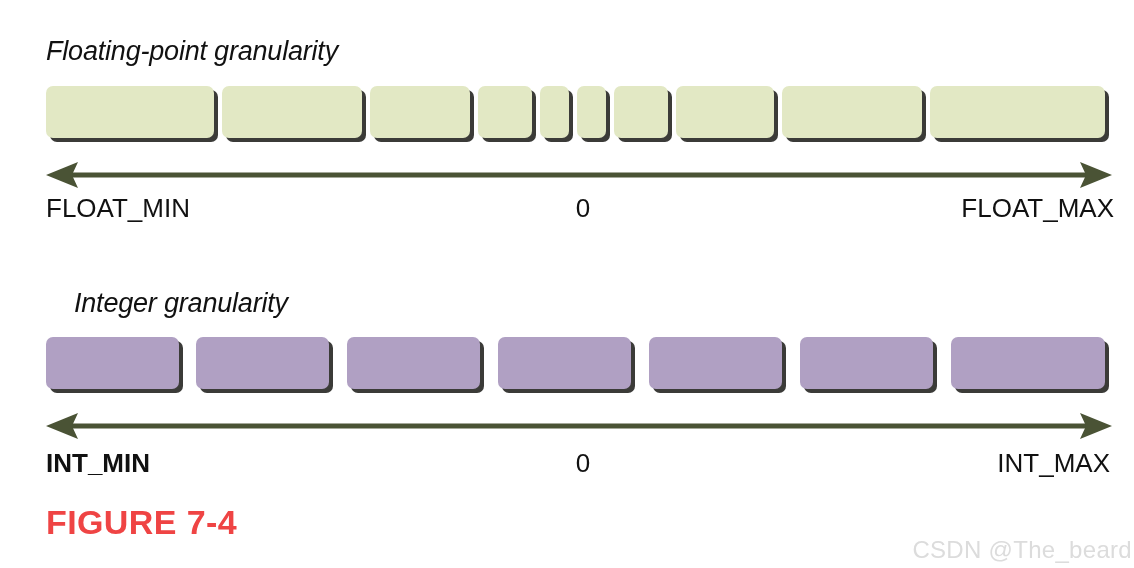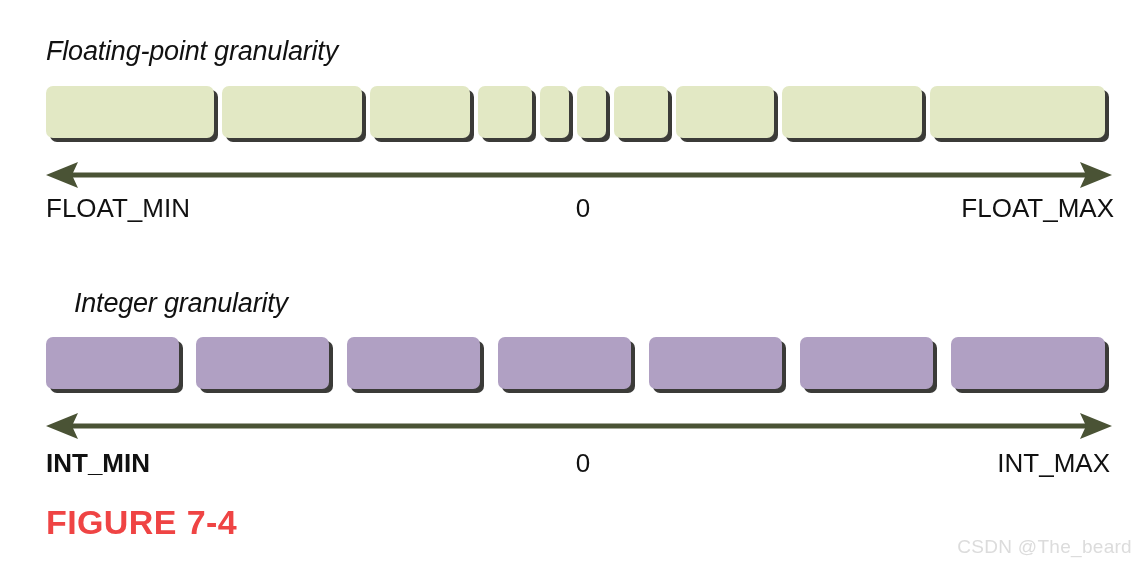--- a/index.html
+++ b/index.html
@@ -97,21 +97,21 @@
     color: #ef4444;
     white-space: nowrap;
   }
 
   
   .watermark {
     position: absolute;
     right: 18px;
     top: 536px;
     font-family: "Liberation Sans", sans-serif;
-    font-size: 19px;
+    font-size: 24px;
     color: #dcdcdc;
     white-space: nowrap;
     letter-spacing: 0.3px;
   }
 </style>
 </head>
 <body>
 
 <div class="figure-root">
 

